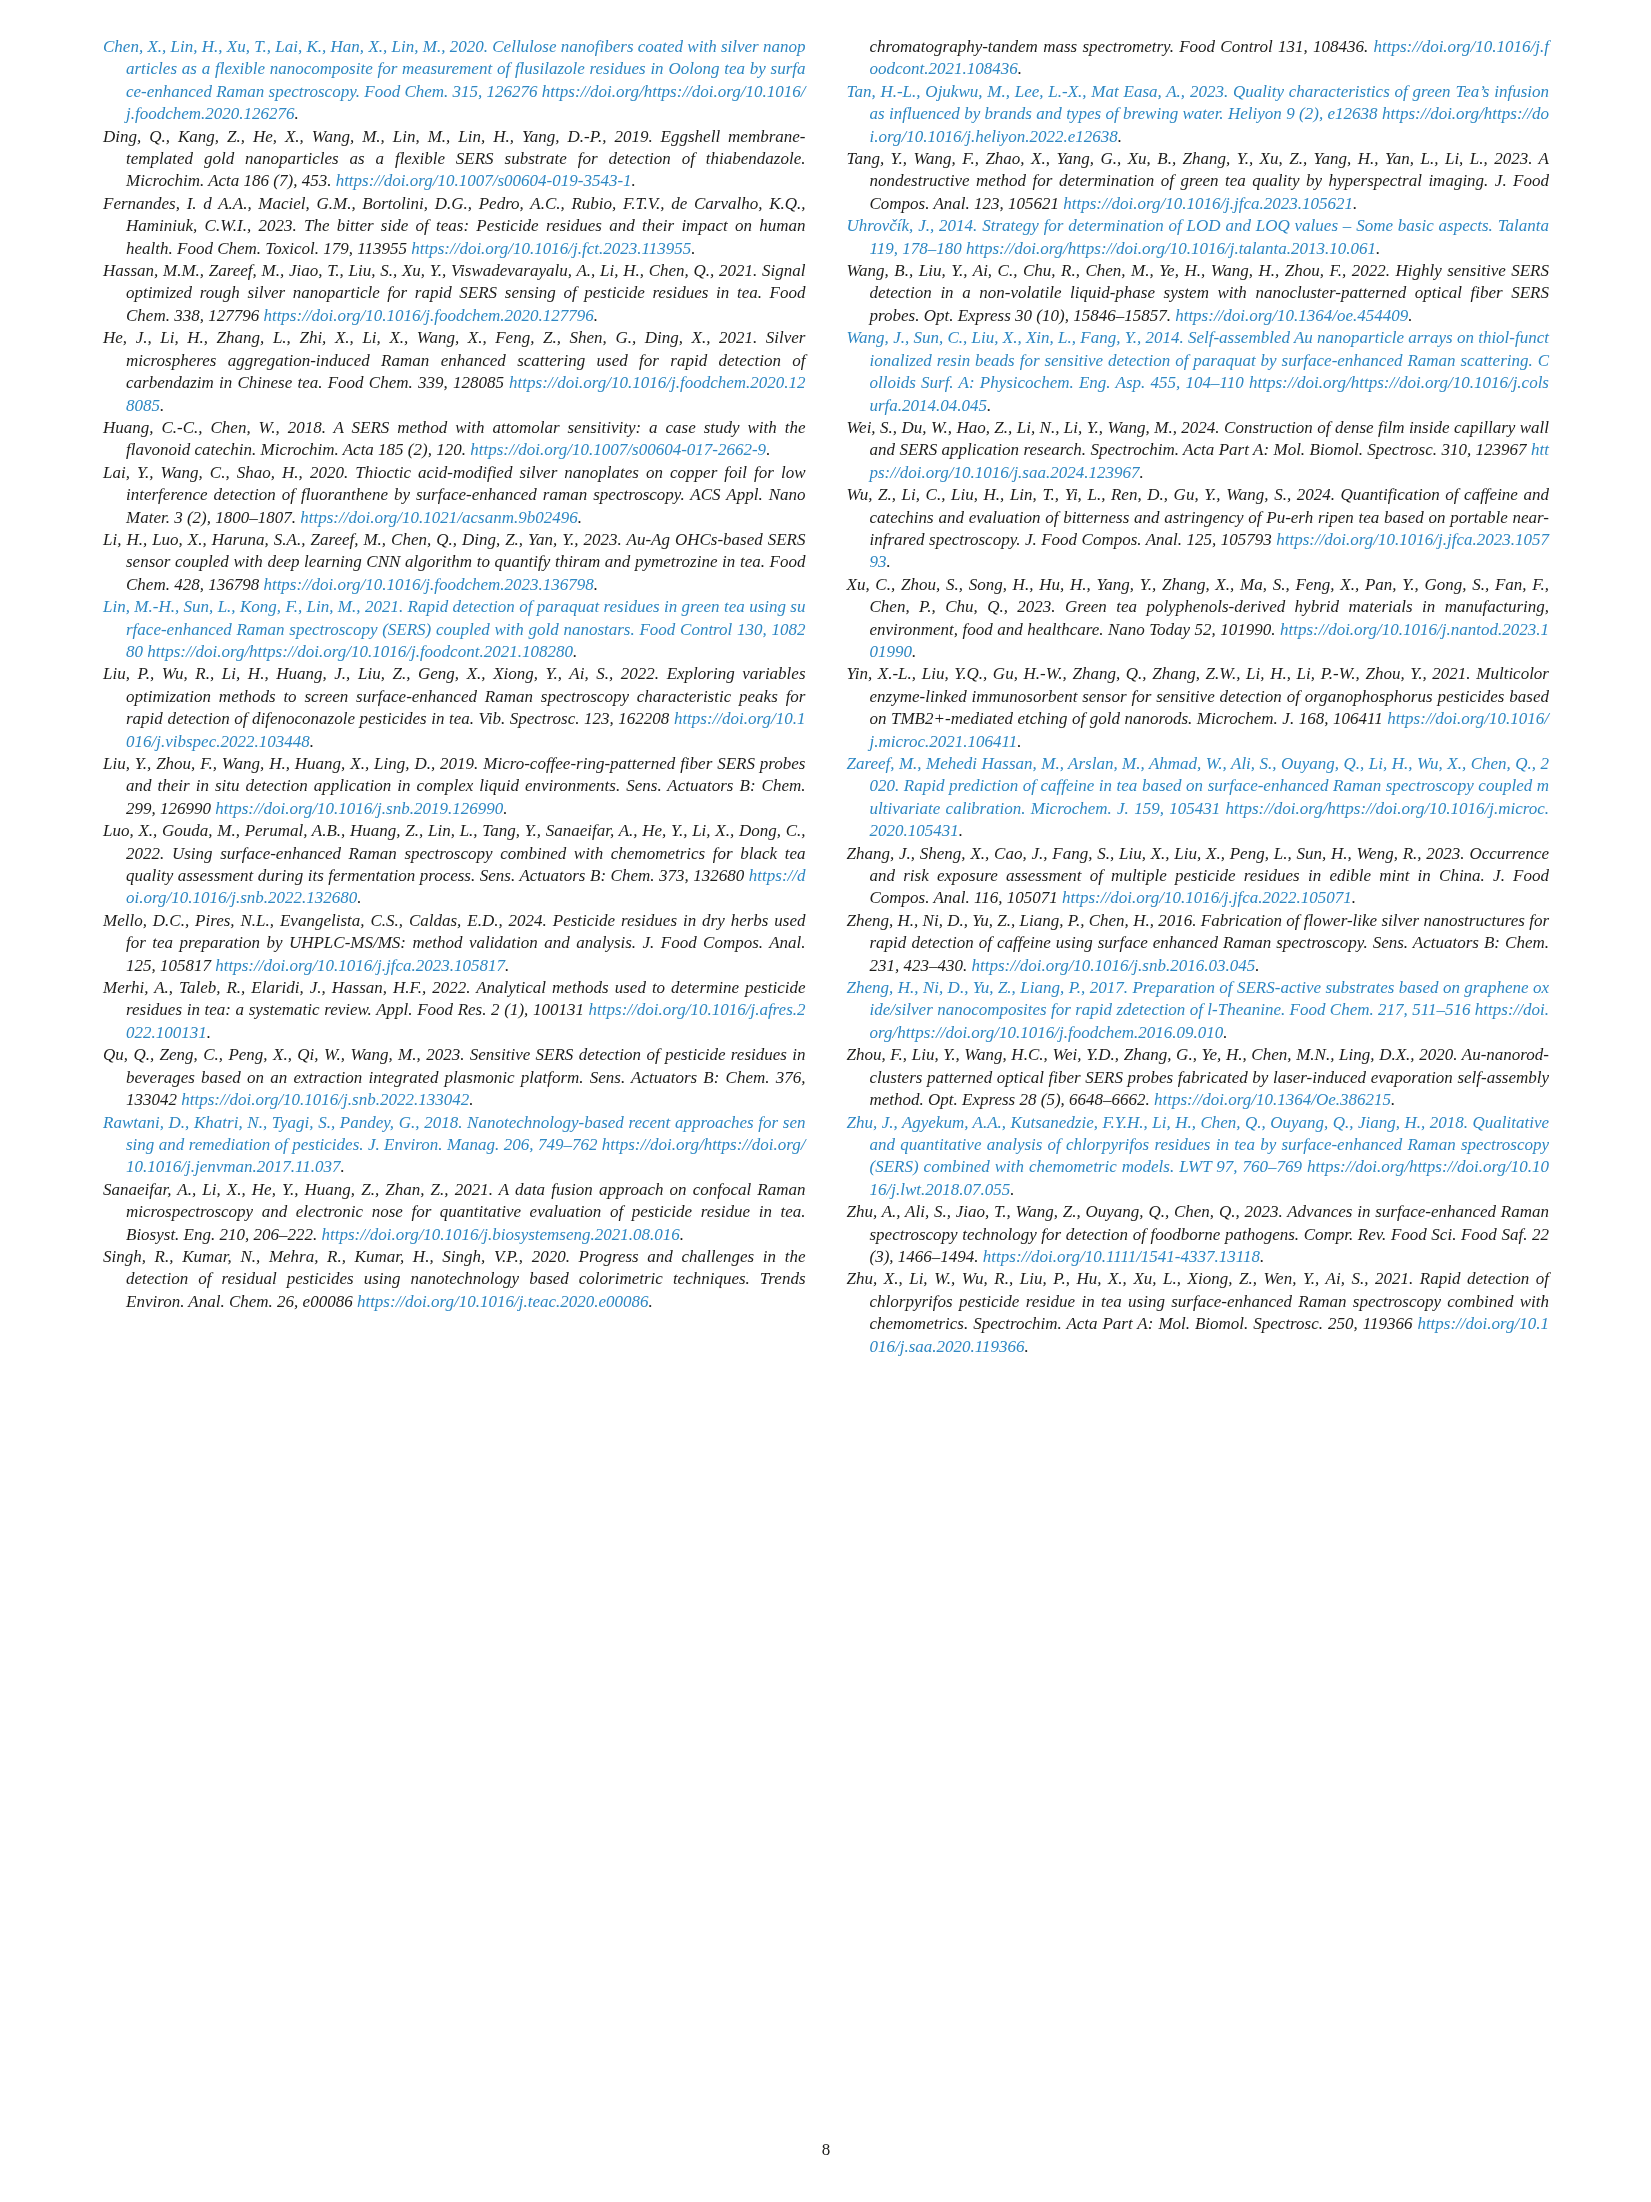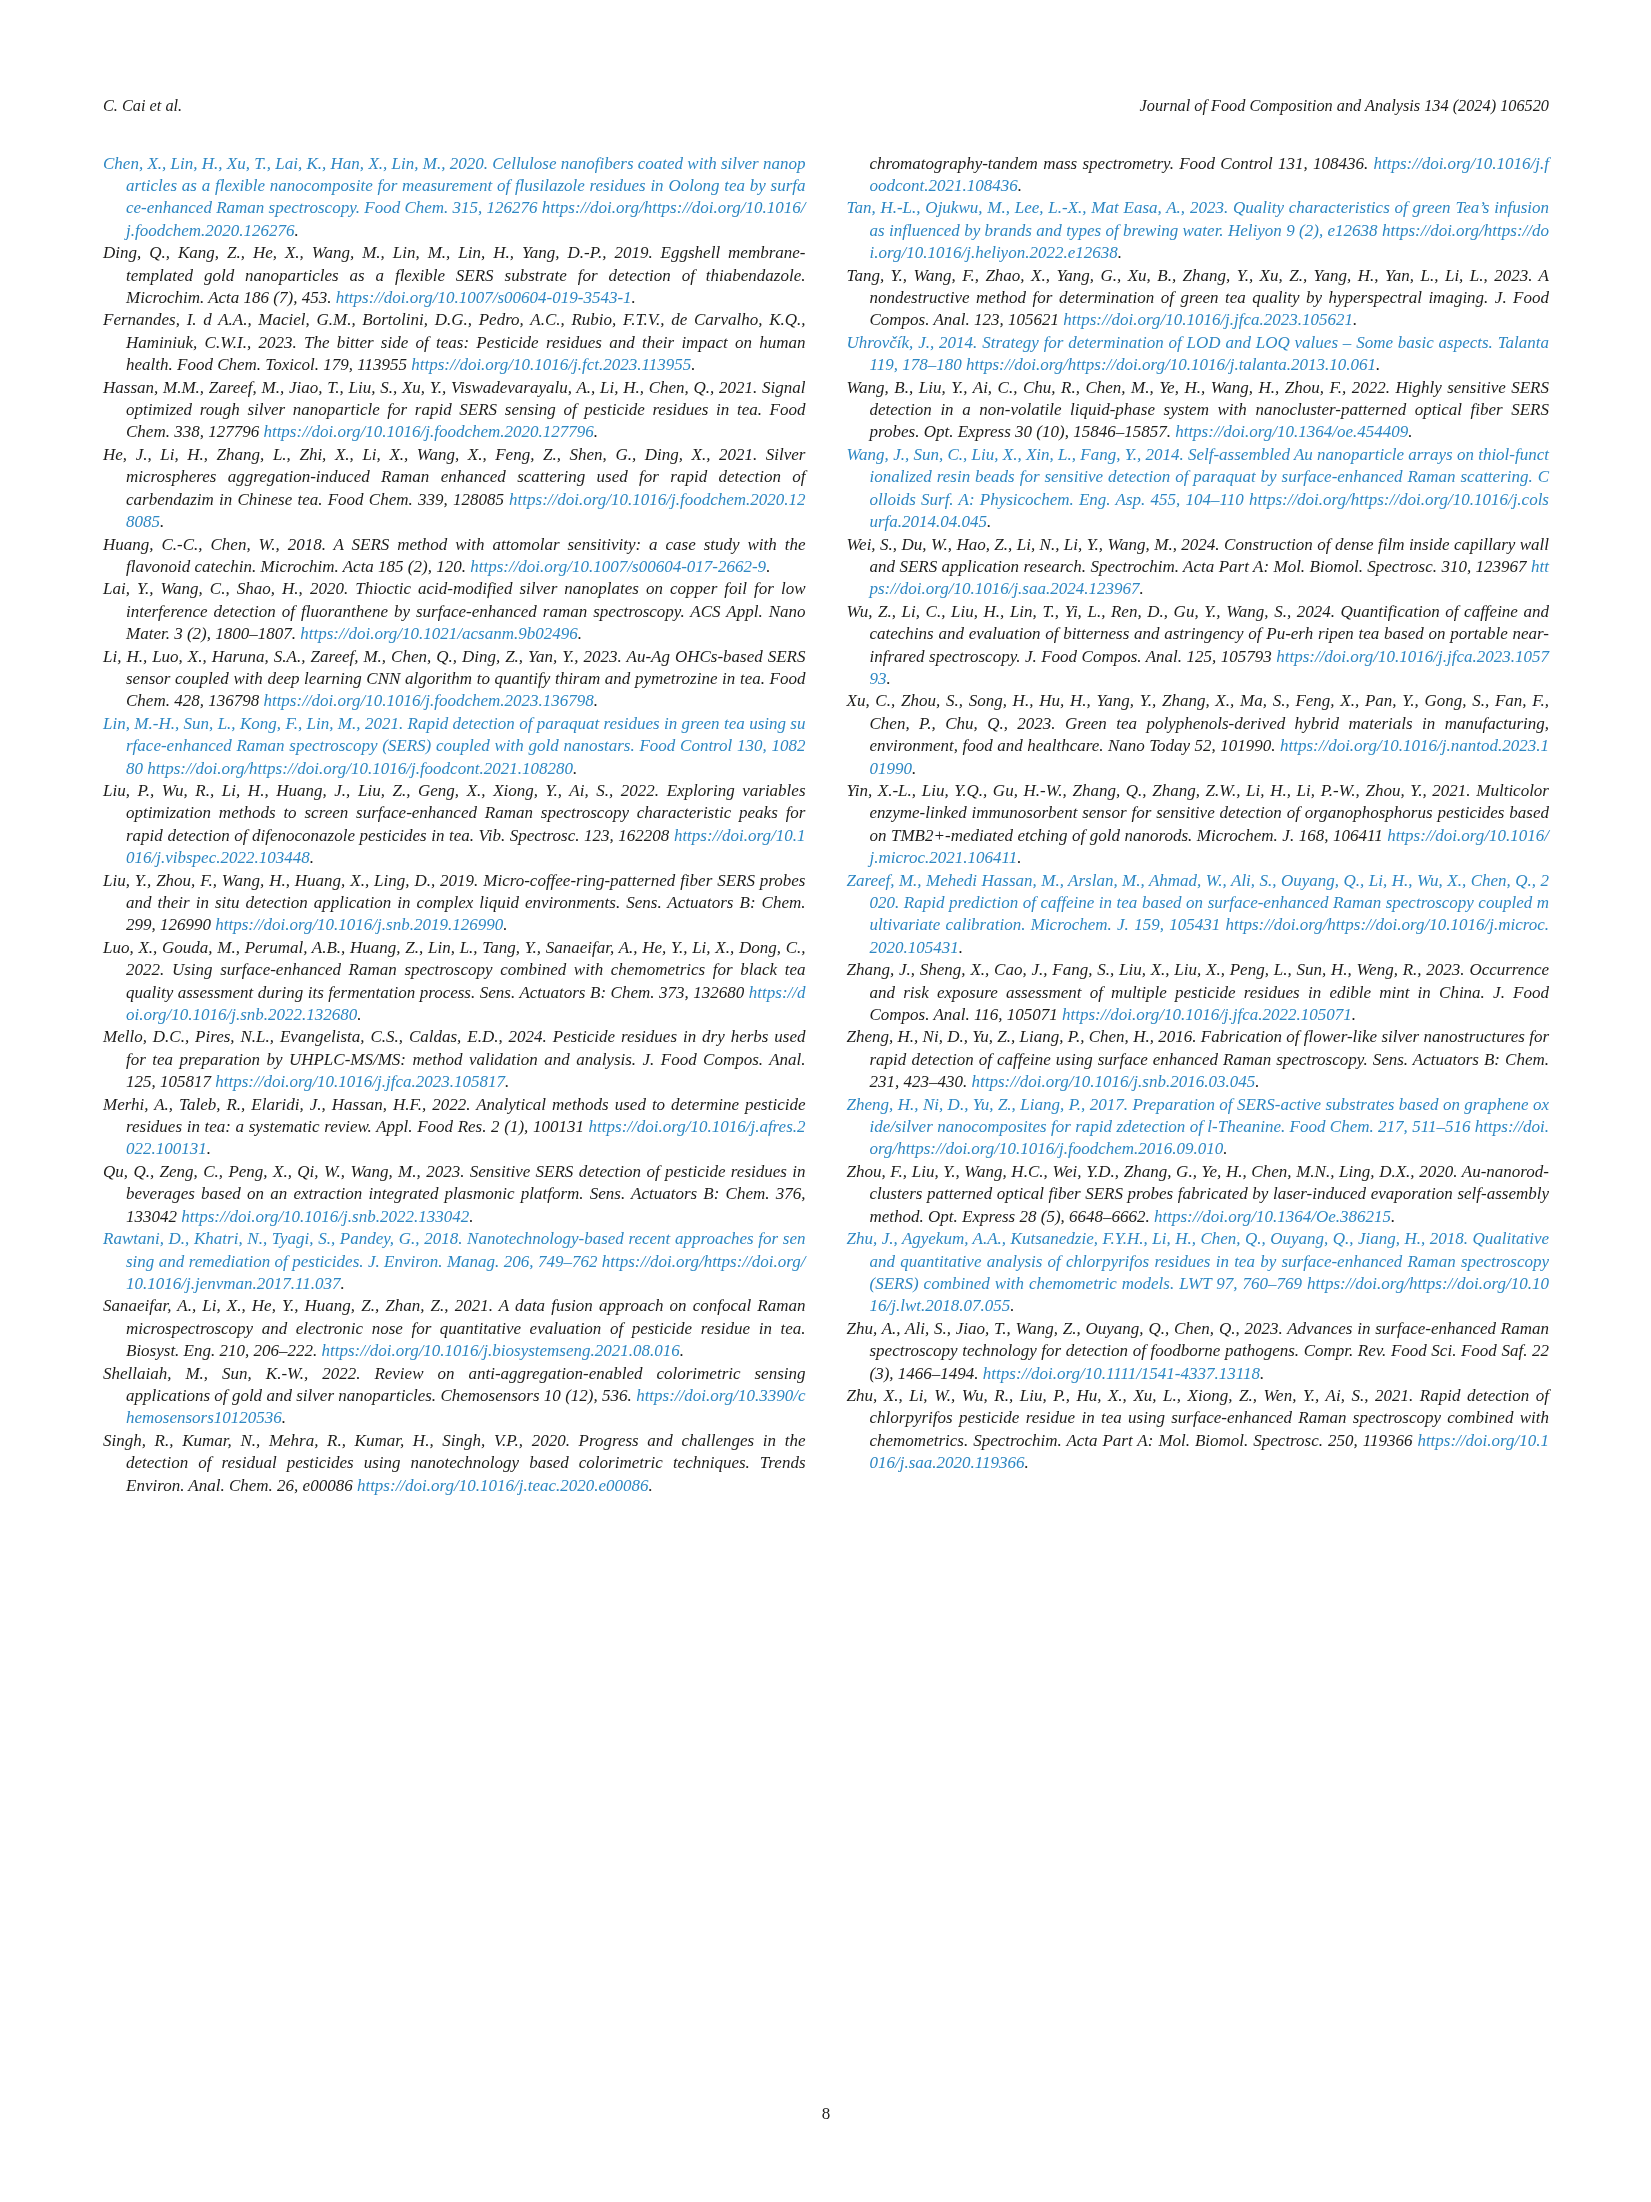--- a/index.html
+++ b/index.html
@@ -53,45 +53,40 @@
     text-align: center;
     font-size: 17px;
     line-height: 22.4px;
   }
 </style>
 </head>
 <body>
 
 <div class="page">
 
-  <div class="running-head">
-    <span>C. Cai et al.</span>
-    <span>Journal of Food Composition and Analysis 134 (2024) 106520</span>
-  </div>
 
   <div class="columns">
     <div class="col">
         <p class="ref"><a class="link">Chen, X., Lin, H., Xu, T., Lai, K., Han, X., Lin, M., 2020. Cellulose nanofibers coated with silver nanoparticles as a flexible nanocomposite for measurement of flusilazole residues in Oolong tea by surface-enhanced Raman spectroscopy. Food Chem. 315, 126276 https://doi.org/https://doi.org/10.1016/j.foodchem.2020.126276</a><span>.</span></p>
         <p class="ref"><span>Ding, Q., Kang, Z., He, X., Wang, M., Lin, M., Lin, H., Yang, D.-P., 2019. Eggshell membrane-templated gold nanoparticles as a flexible SERS substrate for detection of thiabendazole. Microchim. Acta 186 (7), 453. </span><a class="link">https://doi.org/10.1007/s00604-019-3543-1</a><span>.</span></p>
         <p class="ref"><span>Fernandes, I. d A.A., Maciel, G.M., Bortolini, D.G., Pedro, A.C., Rubio, F.T.V., de Carvalho, K.Q., Haminiuk, C.W.I., 2023. The bitter side of teas: Pesticide residues and their impact on human health. Food Chem. Toxicol. 179, 113955 </span><a class="link">https://doi.org/10.1016/j.fct.2023.113955</a><span>.</span></p>
         <p class="ref"><span>Hassan, M.M., Zareef, M., Jiao, T., Liu, S., Xu, Y., Viswadevarayalu, A., Li, H., Chen, Q., 2021. Signal optimized rough silver nanoparticle for rapid SERS sensing of pesticide residues in tea. Food Chem. 338, 127796 </span><a class="link">https://doi.org/10.1016/j.foodchem.2020.127796</a><span>.</span></p>
         <p class="ref"><span>He, J., Li, H., Zhang, L., Zhi, X., Li, X., Wang, X., Feng, Z., Shen, G., Ding, X., 2021. Silver microspheres aggregation-induced Raman enhanced scattering used for rapid detection of carbendazim in Chinese tea. Food Chem. 339, 128085 </span><a class="link">https://doi.org/10.1016/j.foodchem.2020.128085</a><span>.</span></p>
         <p class="ref"><span>Huang, C.-C., Chen, W., 2018. A SERS method with attomolar sensitivity: a case study with the flavonoid catechin. Microchim. Acta 185 (2), 120. </span><a class="link">https://doi.org/10.1007/s00604-017-2662-9</a><span>.</span></p>
         <p class="ref"><span>Lai, Y., Wang, C., Shao, H., 2020. Thioctic acid-modified silver nanoplates on copper foil for low interference detection of fluoranthene by surface-enhanced raman spectroscopy. ACS Appl. Nano Mater. 3 (2), 1800–1807. </span><a class="link">https://doi.org/10.1021/acsanm.9b02496</a><span>.</span></p>
         <p class="ref"><span>Li, H., Luo, X., Haruna, S.A., Zareef, M., Chen, Q., Ding, Z., Yan, Y., 2023. Au-Ag OHCs-based SERS sensor coupled with deep learning CNN algorithm to quantify thiram and pymetrozine in tea. Food Chem. 428, 136798 </span><a class="link">https://doi.org/10.1016/j.foodchem.2023.136798</a><span>.</span></p>
         <p class="ref"><a class="link">Lin, M.-H., Sun, L., Kong, F., Lin, M., 2021. Rapid detection of paraquat residues in green tea using surface-enhanced Raman spectroscopy (SERS) coupled with gold nanostars. Food Control 130, 108280 https://doi.org/https://doi.org/10.1016/j.foodcont.2021.108280</a><span>.</span></p>
         <p class="ref"><span>Liu, P., Wu, R., Li, H., Huang, J., Liu, Z., Geng, X., Xiong, Y., Ai, S., 2022. Exploring variables optimization methods to screen surface-enhanced Raman spectroscopy characteristic peaks for rapid detection of difenoconazole pesticides in tea. Vib. Spectrosc. 123, 162208 </span><a class="link">https://doi.org/10.1016/j.vibspec.2022.103448</a><span>.</span></p>
         <p class="ref"><span>Liu, Y., Zhou, F., Wang, H., Huang, X., Ling, D., 2019. Micro-coffee-ring-patterned fiber SERS probes and their in situ detection application in complex liquid environments. Sens. Actuators B: Chem. 299, 126990 </span><a class="link">https://doi.org/10.1016/j.snb.2019.126990</a><span>.</span></p>
         <p class="ref"><span>Luo, X., Gouda, M., Perumal, A.B., Huang, Z., Lin, L., Tang, Y., Sanaeifar, A., He, Y., Li, X., Dong, C., 2022. Using surface-enhanced Raman spectroscopy combined with chemometrics for black tea quality assessment during its fermentation process. Sens. Actuators B: Chem. 373, 132680 </span><a class="link">https://doi.org/10.1016/j.snb.2022.132680</a><span>.</span></p>
         <p class="ref"><span>Mello, D.C., Pires, N.L., Evangelista, C.S., Caldas, E.D., 2024. Pesticide residues in dry herbs used for tea preparation by UHPLC-MS/MS: method validation and analysis. J. Food Compos. Anal. 125, 105817 </span><a class="link">https://doi.org/10.1016/j.jfca.2023.105817</a><span>.</span></p>
         <p class="ref"><span>Merhi, A., Taleb, R., Elaridi, J., Hassan, H.F., 2022. Analytical methods used to determine pesticide residues in tea: a systematic review. Appl. Food Res. 2 (1), 100131 </span><a class="link">https://doi.org/10.1016/j.afres.2022.100131</a><span>.</span></p>
         <p class="ref"><span>Qu, Q., Zeng, C., Peng, X., Qi, W., Wang, M., 2023. Sensitive SERS detection of pesticide residues in beverages based on an extraction integrated plasmonic platform. Sens. Actuators B: Chem. 376, 133042 </span><a class="link">https://doi.org/10.1016/j.snb.2022.133042</a><span>.</span></p>
         <p class="ref"><a class="link">Rawtani, D., Khatri, N., Tyagi, S., Pandey, G., 2018. Nanotechnology-based recent approaches for sensing and remediation of pesticides. J. Environ. Manag. 206, 749–762 https://doi.org/https://doi.org/10.1016/j.jenvman.2017.11.037</a><span>.</span></p>
         <p class="ref"><span>Sanaeifar, A., Li, X., He, Y., Huang, Z., Zhan, Z., 2021. A data fusion approach on confocal Raman microspectroscopy and electronic nose for quantitative evaluation of pesticide residue in tea. Biosyst. Eng. 210, 206–222. </span><a class="link">https://doi.org/10.1016/j.biosystemseng.2021.08.016</a><span>.</span></p>
-        <p class="ref"><span>Shellaiah, M., Sun, K.-W., 2022. Review on anti-aggregation-enabled colorimetric sensing applications of gold and silver nanoparticles. Chemosensors 10 (12), 536. </span><a class="link">https://doi.org/10.3390/chemosensors10120536</a><span>.</span></p>
         <p class="ref"><span>Singh, R., Kumar, N., Mehra, R., Kumar, H., Singh, V.P., 2020. Progress and challenges in the detection of residual pesticides using nanotechnology based colorimetric techniques. Trends Environ. Anal. Chem. 26, e00086 </span><a class="link">https://doi.org/10.1016/j.teac.2020.e00086</a><span>.</span></p>
       </div>
     <div class="col">
         <p class="ref cont"><span>chromatography-tandem mass spectrometry. Food Control 131, 108436. </span><a class="link">https://doi.org/10.1016/j.foodcont.2021.108436</a><span>.</span></p>
         <p class="ref"><a class="link">Tan, H.-L., Ojukwu, M., Lee, L.-X., Mat Easa, A., 2023. Quality characteristics of green Tea’s infusion as influenced by brands and types of brewing water. Heliyon 9 (2), e12638 https://doi.org/https://doi.org/10.1016/j.heliyon.2022.e12638</a><span>.</span></p>
         <p class="ref"><span>Tang, Y., Wang, F., Zhao, X., Yang, G., Xu, B., Zhang, Y., Xu, Z., Yang, H., Yan, L., Li, L., 2023. A nondestructive method for determination of green tea quality by hyperspectral imaging. J. Food Compos. Anal. 123, 105621 </span><a class="link">https://doi.org/10.1016/j.jfca.2023.105621</a><span>.</span></p>
         <p class="ref"><a class="link">Uhrovčík, J., 2014. Strategy for determination of LOD and LOQ values – Some basic aspects. Talanta 119, 178–180 https://doi.org/https://doi.org/10.1016/j.talanta.2013.10.061</a><span>.</span></p>
         <p class="ref"><span>Wang, B., Liu, Y., Ai, C., Chu, R., Chen, M., Ye, H., Wang, H., Zhou, F., 2022. Highly sensitive SERS detection in a non-volatile liquid-phase system with nanocluster-patterned optical fiber SERS probes. Opt. Express 30 (10), 15846–15857. </span><a class="link">https://doi.org/10.1364/oe.454409</a><span>.</span></p>
         <p class="ref"><a class="link">Wang, J., Sun, C., Liu, X., Xin, L., Fang, Y., 2014. Self-assembled Au nanoparticle arrays on thiol-functionalized resin beads for sensitive detection of paraquat by surface-enhanced Raman scattering. Colloids Surf. A: Physicochem. Eng. Asp. 455, 104–110 https://doi.org/https://doi.org/10.1016/j.colsurfa.2014.04.045</a><span>.</span></p>
         <p class="ref"><span>Wei, S., Du, W., Hao, Z., Li, N., Li, Y., Wang, M., 2024. Construction of dense film inside capillary wall and SERS application research. Spectrochim. Acta Part A: Mol. Biomol. Spectrosc. 310, 123967 </span><a class="link">https://doi.org/10.1016/j.saa.2024.123967</a><span>.</span></p>

